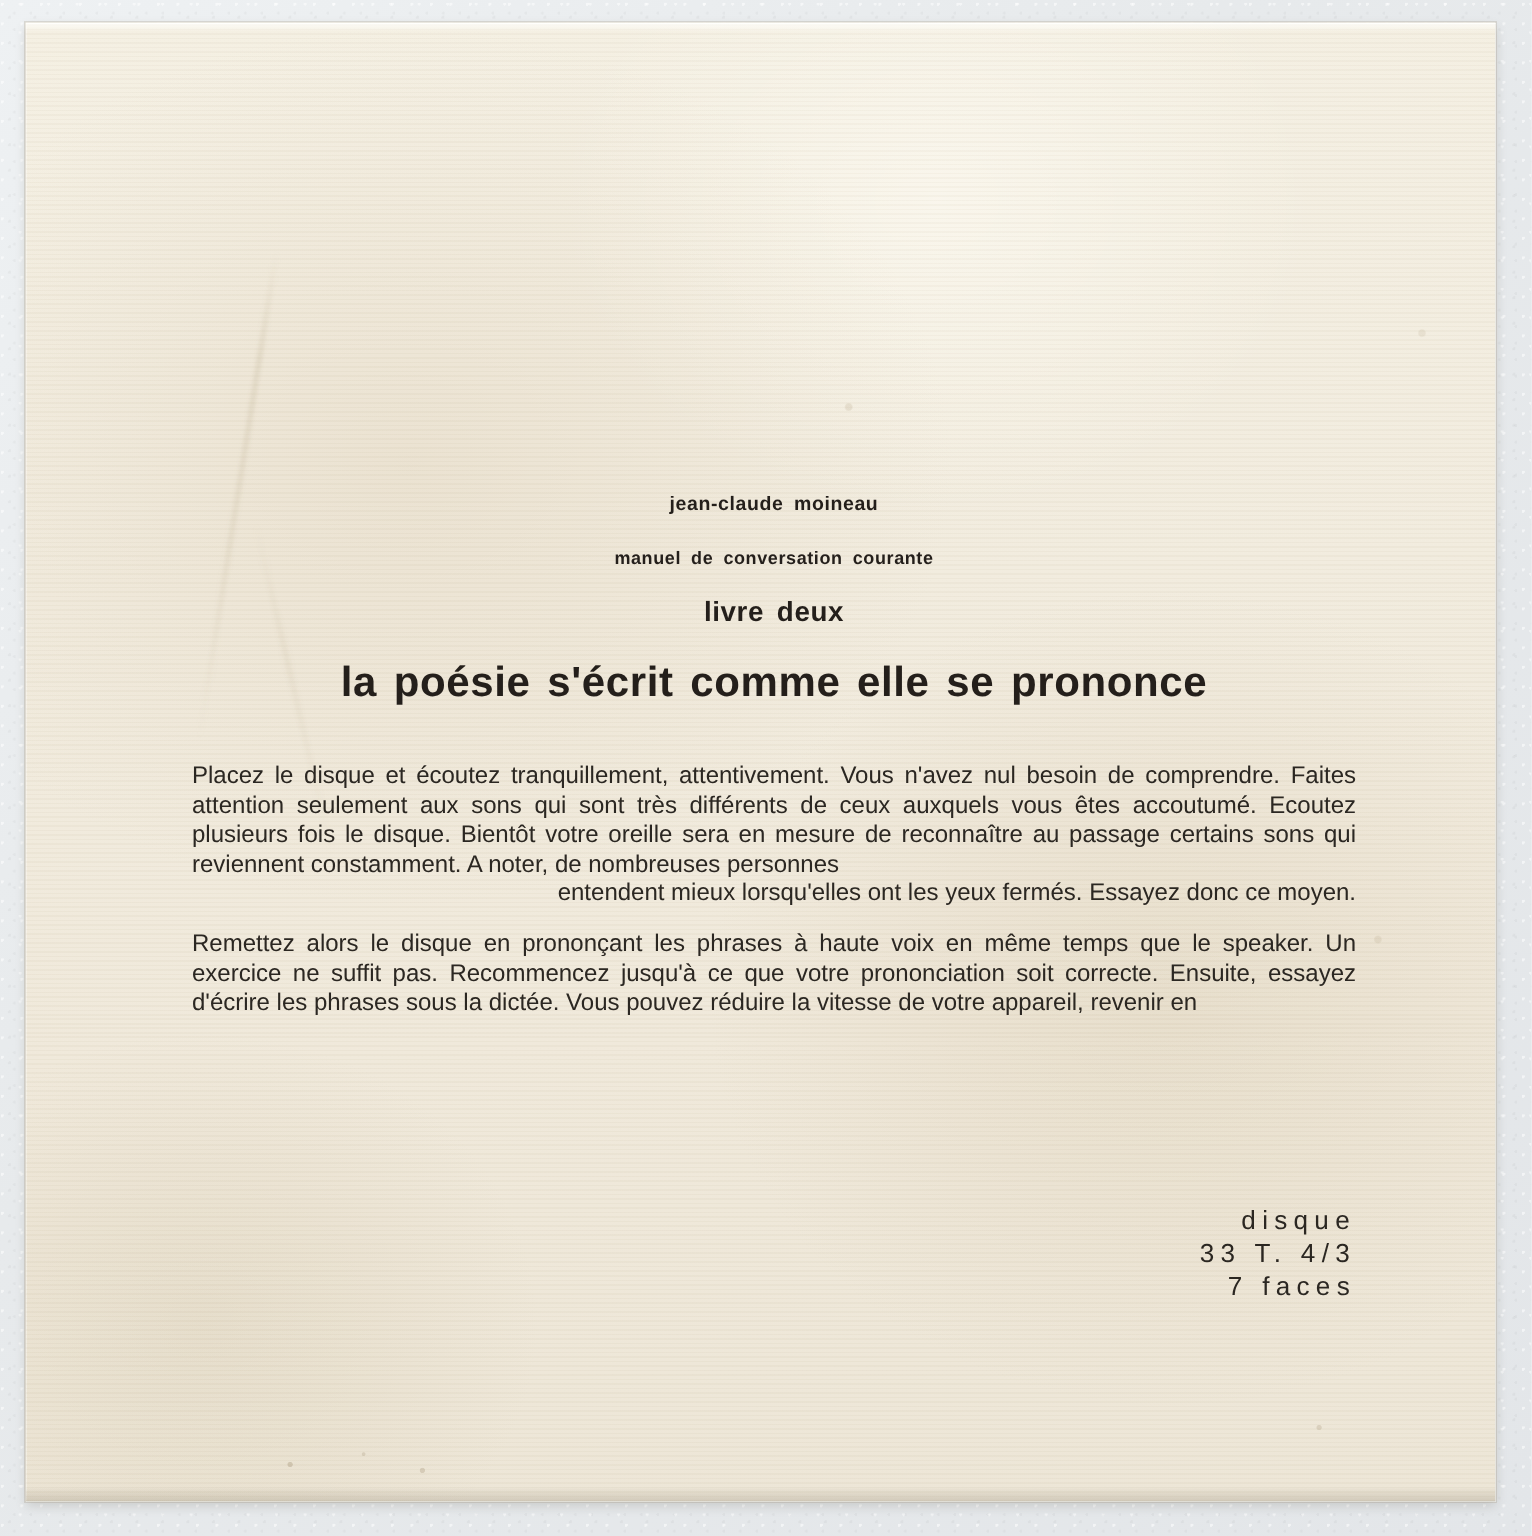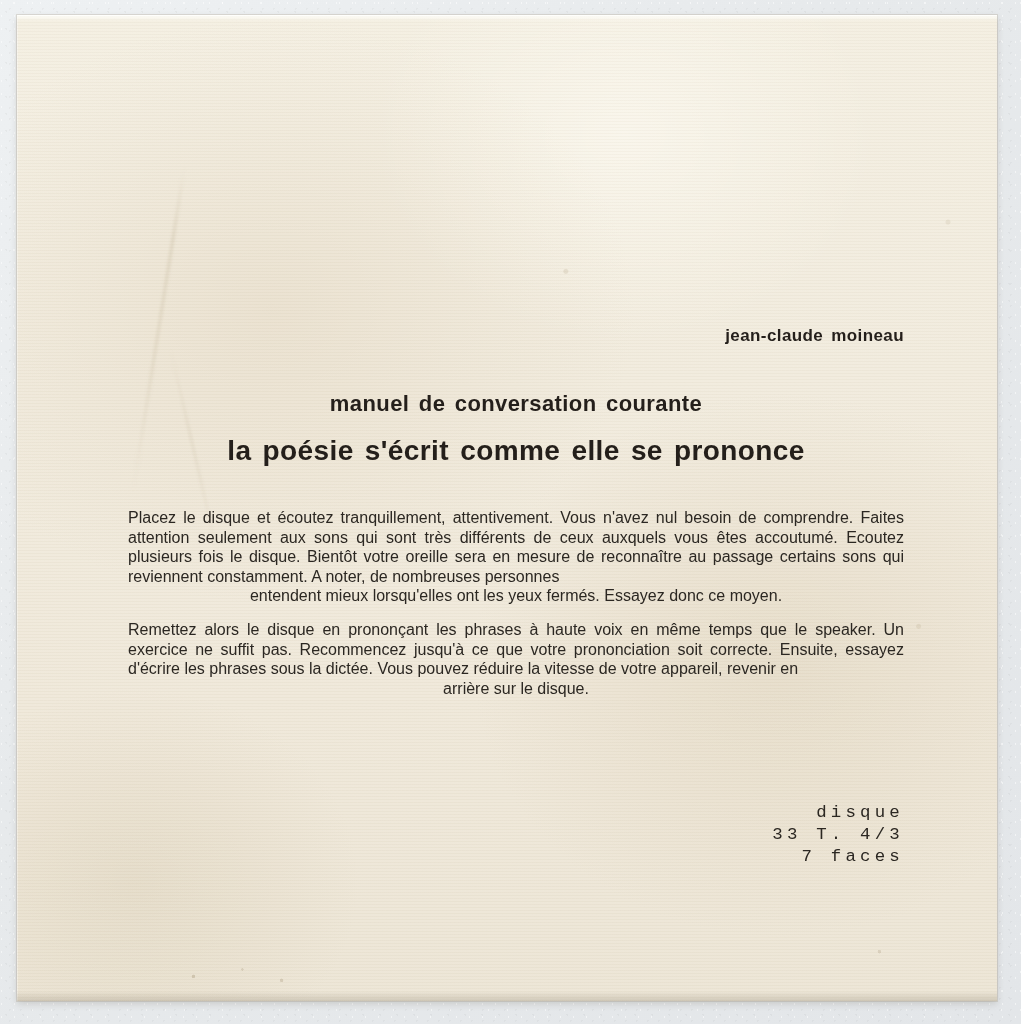--- a/index.html
+++ b/index.html
@@ -145,22 +145,22 @@
     width: 776px;
     text-align: center;
   }
   .heading-line {
     font-weight: bold;
     letter-spacing: .4px;
     word-spacing: 3px;
     color: #241f1b;
     white-space: nowrap;
   }
-  .h-author   { font-size: 17px; line-height: 36px; text-align: right; }
-  .h-title    { font-size: 22px; line-height: 36px; margin-top: 32px; }
+  .h-author   { font-size: 13px; line-height: 36px; }
+  .h-title    { font-size: 12px; line-height: 36px; }
   .h-volume   { font-size: 18.5px; line-height: 36px; }
   .h-subtitle { font-size: 28px; line-height: 36px; margin-top: 11px; }
 
   .body-block {
     position: absolute;
     left: 0;
     top: 493px;
     width: 776px;
   }
   .para {
@@ -168,29 +168,28 @@
     line-height: 19.6px;
     text-align: justify;
     text-justify: inter-word;
     color: #2b2722;
     margin: 0 0 14px 0;
     -webkit-hyphens: none;
     hyphens: none;
   }
   .para:last-child { margin-bottom: 0; }
   
-  .para .lastline { display: block; text-align: center; }
+  .para .lastline { display: block; text-align: right; }
 
   .footer-block {
     position: absolute;
     left: 0;
     top: 787px;
     width: 776px;
     text-align: right;
-    font-family: Liberation Mono, monospace;
   }
   .footer-line {
     font-size: 17.4px;
     line-height: 22px;
     letter-spacing: 4.2px;
     color: #2b2722;
     white-space: nowrap;
   }
 </style>
 </head>
@@ -204,27 +203,28 @@
     <div class="crease2"></div>
     <div class="specks"></div>
     <div class="topglow"></div>
     <div class="botshade"></div>
 
     <div id="content">
 
       <div class="heading-block">
         <div class="heading-line h-author">jean-claude moineau</div>
         <div class="heading-line h-title">manuel de conversation courante</div>
+        <div class="heading-line h-volume">livre deux</div>
         <div class="heading-line h-subtitle">la poésie s'écrit comme elle se prononce</div>
       </div>
 
       <div class="body-block">
         <p class="para"><span>Placez le disque et écoutez tranquillement, attentivement. Vous n'avez nul besoin de comprendre. Faites attention seulement aux sons qui sont très différents de ceux auxquels vous êtes accoutumé. Ecoutez plusieurs fois le disque. Bientôt votre oreille sera en mesure de reconnaître au passage certains sons qui reviennent constamment. A noter, de nombreuses personnes</span> <span class="lastline">entendent mieux lorsqu'elles ont les yeux fermés. Essayez donc ce moyen.</span></p>
 
-        <p class="para"><span>Remettez alors le disque en prononçant les phrases à haute voix en même temps que le speaker. Un exercice ne suffit pas. Recommencez jusqu'à ce que votre prononciation soit correcte. Ensuite, essayez d'écrire les phrases sous la dictée. Vous pouvez réduire la vitesse de votre appareil, revenir en</span> <span class="lastline">arrière sur le disque.</span></p>
+        <p class="para"><span>Remettez alors le disque en prononçant les phrases à haute voix en même temps que le speaker. Un exercice ne suffit pas. Recommencez jusqu'à ce que votre prononciation soit correcte. Ensuite, essayez d'écrire les phrases sous la dictée. Vous pouvez réduire la vitesse de votre appareil, revenir en</span> </p>
       </div>
 
       <div class="footer-block">
         <div class="footer-line">disque</div>
         <div class="footer-line">33 T. 4/3</div>
         <div class="footer-line">7 faces</div>
       </div>
 
     </div>
   </div>

